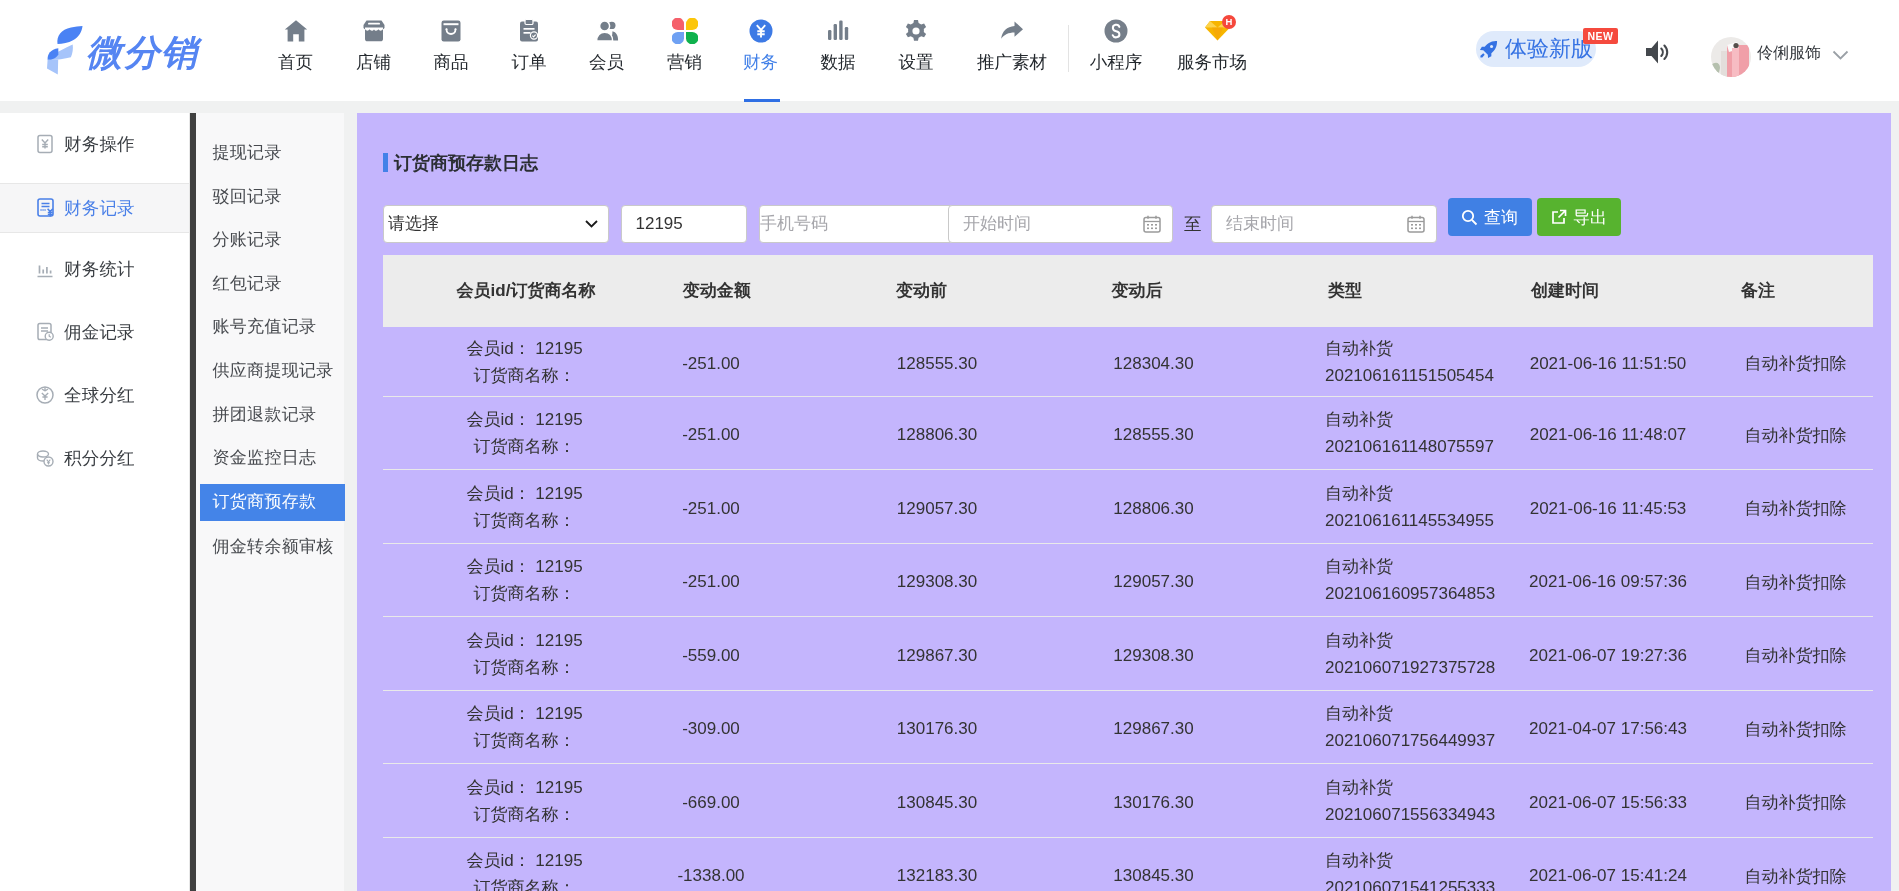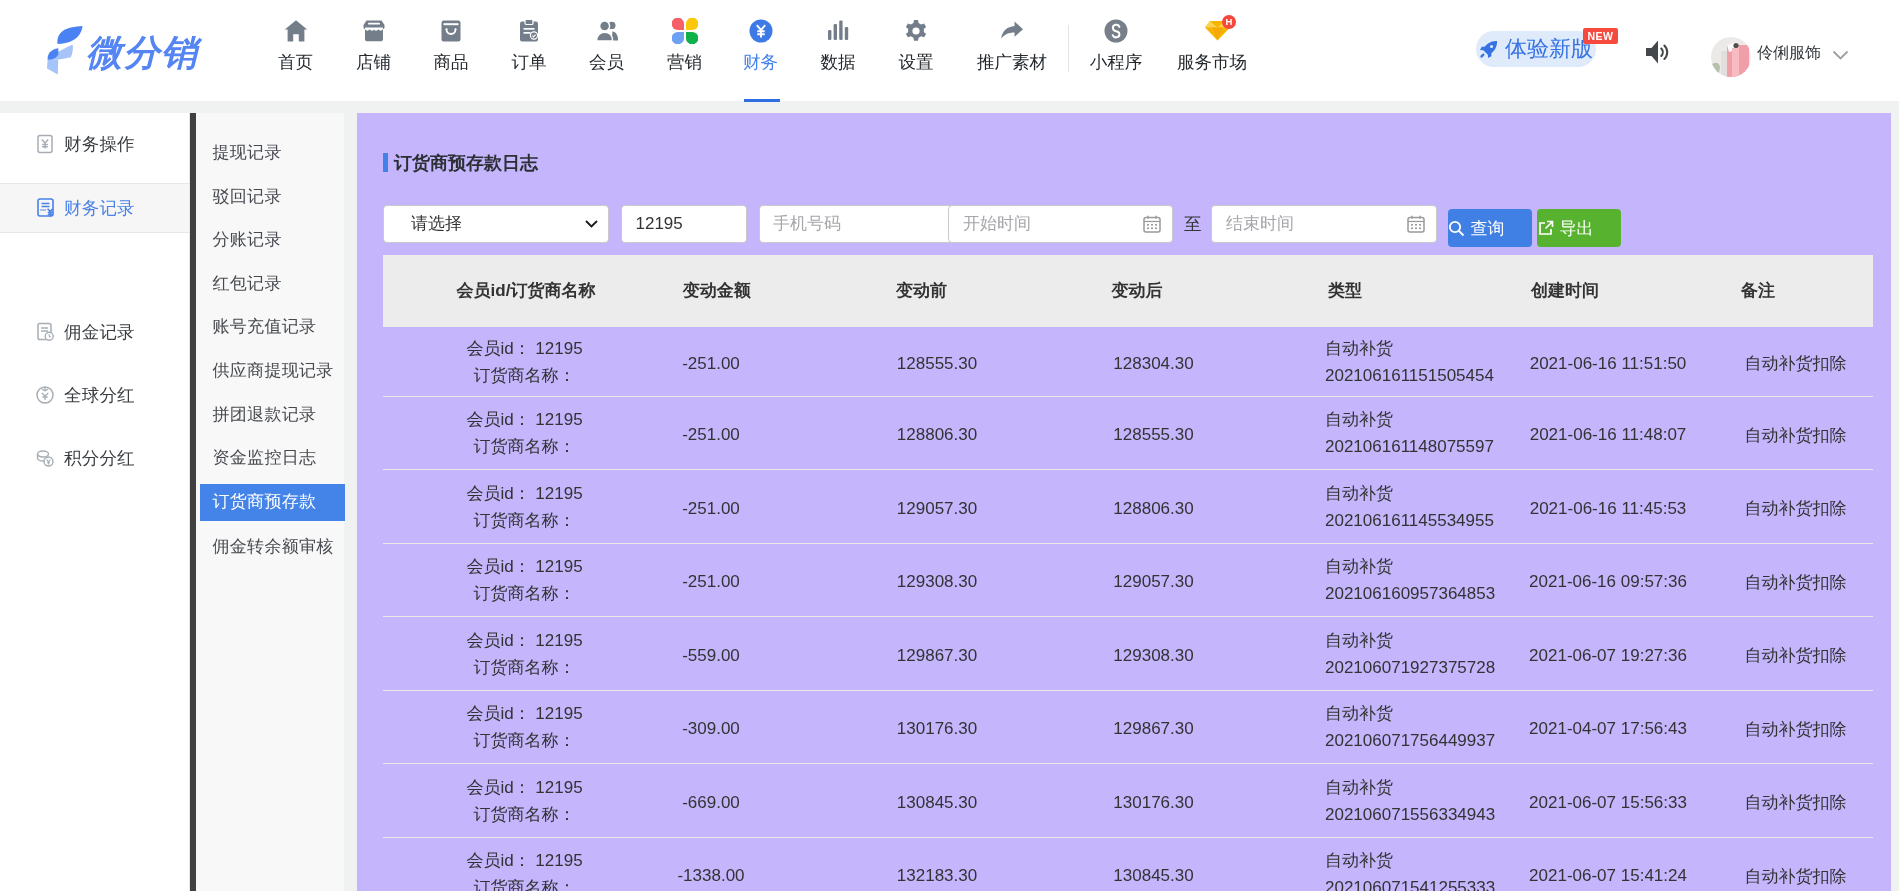--- a/index.html
+++ b/index.html
@@ -23,21 +23,21 @@
 #s1act{position:absolute;left:0;top:70px;width:189px;height:50px;background:#f6f6f7;border-bottom:1px solid #e7e7e7}
 #sb2{position:absolute;left:190px;top:113px;width:154px;height:778px;background:#f8f8f9;border-left:6px solid #404040}
 .s2item{position:absolute;left:16.5px;font-size:17px;color:#46494e;transform:translateY(-50%);letter-spacing:.3px}
 #s2act{position:absolute;left:4px;top:370.5px;width:145px;height:37px;background:#4484e8}
 .s2item.w{color:#fff}
 #main{position:absolute;left:357px;top:113px;width:1534px;height:778px;background:#c4b5fd}
 #tbar{position:absolute;left:25.5px;top:39.5px;width:5.5px;height:19px;background:#4381e8}
 #ttl{position:absolute;left:37px;top:38px;font-size:18px;font-weight:bold;color:#2b2e33;letter-spacing:0}
 .fbox{position:absolute;top:91.5px;height:38px;background:#fff;border:1px solid #c9c9c9;border-radius:4px;font-size:17px;color:#333;display:flex;align-items:center}
 .ph{color:#a6a6ab}
-.btn{position:absolute;top:96px;height:38px;border-radius:4px;display:flex;align-items:center;color:#fff;font-size:17px;gap:6px}
+.btn{position:absolute;top:85px;height:38px;border-radius:4px;display:flex;align-items:center;justify-content:center;color:#fff;font-size:17px;gap:6px}
 #thead{position:absolute;left:26px;top:142px;width:1490px;height:72px;background:#ececec}
 .th{position:absolute;top:0;height:72px;line-height:72px;font-weight:bold;font-size:17px;color:#333;transform:translateX(-50%);white-space:nowrap}
 .row{position:absolute;left:26px;width:1490px;border-bottom:1px solid #e9e9e9;font-size:17px;color:#333}
 .c{position:absolute;transform:translateX(-50%);white-space:nowrap}
 .c1{line-height:27px;text-align:center}
 .c5{line-height:27px;transform:none;text-align:left}
 .one{display:flex;align-items:center;height:100%;padding-top:4px}
 </style></head><body>
 <div id="nav">
 <svg class="abs" style="left:44px;top:22px" width="175" height="60" viewBox="0 0 175 60">
@@ -225,20 +225,27 @@
     </div>
 <div class="s1item act" style="top:94.5px">
       <svg width="22" height="22" viewBox="0 0 22 22">
         <rect x="3" y="2" width="15" height="17" rx="2" fill="none" stroke="#4a80e8" stroke-width="1.6"></rect>
         <path d="M6.5 6.5 h8 M6.5 9.5 h8" stroke="#4a80e8" stroke-width="1.5"></path>
         <path d="M6 13 h.1 M8 13 h.1 M10 13 h.1" stroke="#4a80e8" stroke-width="1.6" stroke-linecap="round"></path>
         <path d="M12.6 11.8 L15.2 14.6 L17.8 11.8 M15.2 14.6 L15.2 19.6 M12.8 15.6 L17.6 15.6 M12.8 17.5 L17.6 17.5" stroke="#4a80e8" stroke-width="1.5" fill="none"></path>
       </svg>
       <span class="t">财务记录</span>
     </div>
+<div class="s1item" style="top:156px">
+      <svg width="20" height="20" viewBox="0 0 20 20">
+        <path d="M2.5 17.5 L17.5 17.5" stroke="#a6adb5" stroke-width="1.5" fill="none"></path>
+        <path d="M4.5 14.5 L4.5 6.5 M8.2 14.5 L8.2 10.5 M11.9 14.5 L11.9 8 M15.6 14.5 L15.6 11.5" stroke="#a6adb5" stroke-width="1.7" fill="none"></path>
+      </svg>
+      <span class="t">财务统计</span>
+    </div>
 <div class="s1item" style="top:219px">
       <svg width="20" height="20" viewBox="0 0 20 20">
         <rect x="3" y="1.5" width="13" height="16" rx="1.8" fill="none" stroke="#a6adb5" stroke-width="1.5"></rect>
         <path d="M6 6 h7 M6 9 h7" stroke="#a6adb5" stroke-width="1.3"></path>
         <circle cx="14.2" cy="14.2" r="4" fill="#fff" stroke="#a6adb5" stroke-width="1.4"></circle>
         <path d="M14.2 12.2 l0 2 l1.6 1" stroke="#a6adb5" stroke-width="1.2" fill="none"></path>
       </svg>
       <span class="t">佣金记录</span>
     </div>
 <div class="s1item" style="top:282px">
@@ -268,25 +275,25 @@
 <div class="s2item" style="top:213.39999999999998px">账号充值记录</div>
 <div class="s2item" style="top:257px">供应商提现记录</div>
 <div class="s2item" style="top:300.6px">拼团退款记录</div>
 <div class="s2item" style="top:344.2px">资金监控日志</div>
 <div class="s2item w" style="top:388px">订货商预存款</div>
 <div class="s2item" style="top:433px">佣金转余额审核</div>
 </div>
 <div id="main">
 <div id="tbar"></div>
     <div id="ttl">订货商预存款日志</div>
-<div class="fbox" style="left:26px;width:226px;padding-left:27px">请选择<svg style="position:absolute;right:10px" width="13" height="8" viewBox="0 0 13 8">
+<div class="fbox" style="left:26px;width:226px;padding-left:4px">请选择<svg style="position:absolute;right:10px" width="13" height="8" viewBox="0 0 13 8">
         <path d="M1 1 L6.5 6.5 L12 1" stroke="#1a1a1a" stroke-width="1.8" fill="none"></path>
       </svg></div>
 <div class="fbox" style="left:263.5px;width:126.5px;padding-left:14px">12195</div>
-<div class="fbox ph" style="left:402px;width:204px;padding-left:13px">手机号码</div>
+<div class="fbox ph" style="left:402px;width:204px;">手机号码</div>
 <div class="fbox ph" style="left:591px;width:225px;padding-left:14px">开始时间<svg style="position:absolute;right:11px" width="18" height="18" viewBox="0 0 18 18">
         <rect x="1" y="2.5" width="16" height="14.5" rx="2" fill="none" stroke="#9b9b9b" stroke-width="1.5"></rect>
         <path d="M1 6.5 h16" stroke="#9b9b9b" stroke-width="1.3"></path>
         <path d="M5 .8 v3 M13 .8 v3" stroke="#9b9b9b" stroke-width="1.5"></path>
         <g fill="#9b9b9b">
           <rect x="4" y="9" width="2" height="1.6"></rect>
           <rect x="8" y="9" width="2" height="1.6"></rect>
           <rect x="12" y="9" width="2" height="1.6"></rect>
           <rect x="4" y="12.5" width="2" height="1.6"></rect>
           <rect x="8" y="12.5" width="2" height="1.6"></rect>

